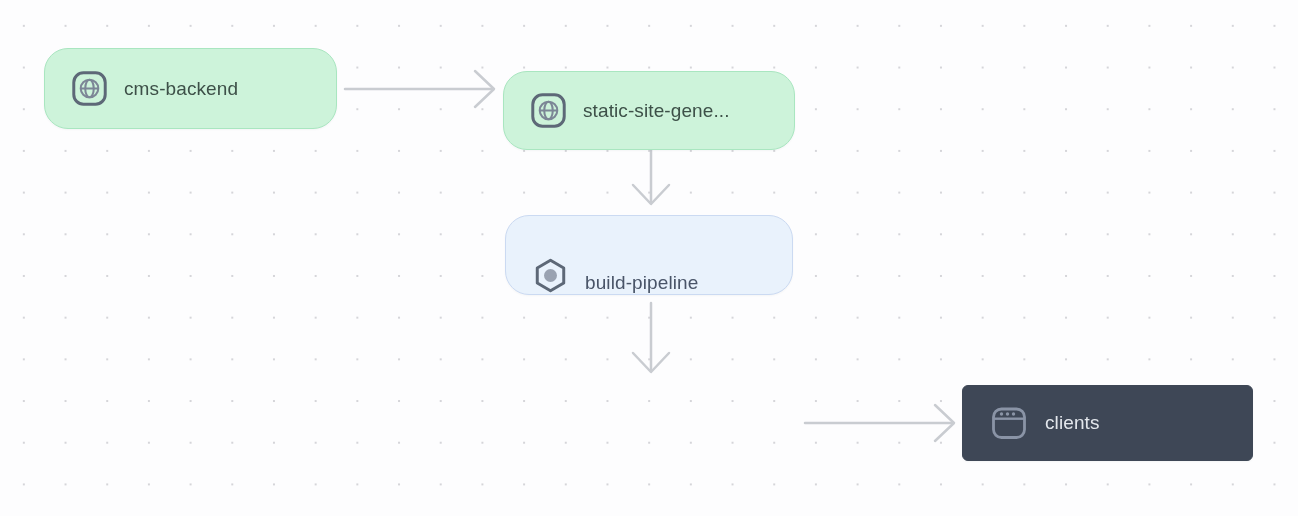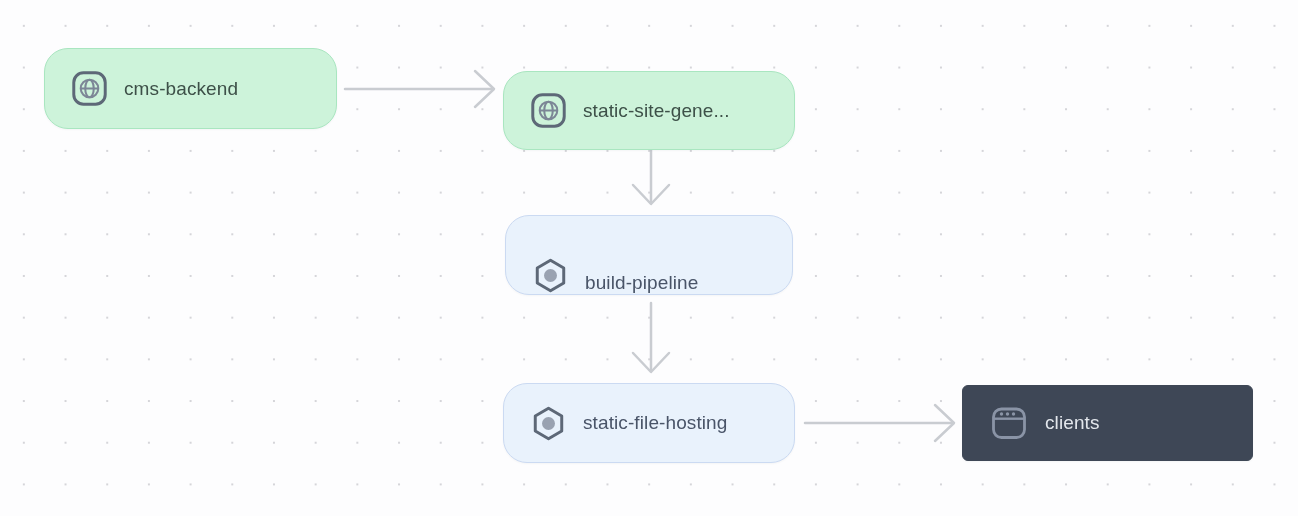--- a/index.html
+++ b/index.html
@@ -127,27 +127,20 @@
   </div>
 
   <div class="node node--blue n3">
     <svg width="37" height="37" viewBox="0 0 40 40">
       <path d="M20 3.5 L34.3 11.8 V28.2 L20 36.5 L5.7 28.2 V11.8 Z" fill="none" stroke="var(--icon-stroke)" stroke-width="3.2" stroke-linejoin="round"></path>
       <circle cx="20" cy="20" r="7" fill="var(--icon-dot)"></circle>
     </svg>
     <span class="label">build-pipeline</span>
   </div>
 
-  <div class="node node--blue n4">
-    <svg width="37" height="37" viewBox="0 0 40 40">
-      <path d="M20 3.5 L34.3 11.8 V28.2 L20 36.5 L5.7 28.2 V11.8 Z" fill="none" stroke="var(--icon-stroke)" stroke-width="3.2" stroke-linejoin="round"></path>
-      <circle cx="20" cy="20" r="7" fill="var(--icon-dot)"></circle>
-    </svg>
-    <span class="label">static-file-hosting</span>
-  </div>
 
   <div class="node node--dark n5">
     <svg width="40" height="40" viewBox="0 0 40 40">
       <rect x="4.5" y="6" width="31" height="28.5" rx="8" fill="none" stroke="var(--dark-icon)" stroke-width="2.8"></rect>
       <line x1="5" y1="15.7" x2="35" y2="15.7" stroke="var(--dark-icon)" stroke-width="2.4"></line>
       <circle cx="12.5" cy="11" r="1.7" fill="var(--dark-icon)"></circle>
       <circle cx="18.5" cy="11" r="1.7" fill="var(--dark-icon)"></circle>
       <circle cx="24.5" cy="11" r="1.7" fill="var(--dark-icon)"></circle>
     </svg>
     <span class="label">clients</span>

